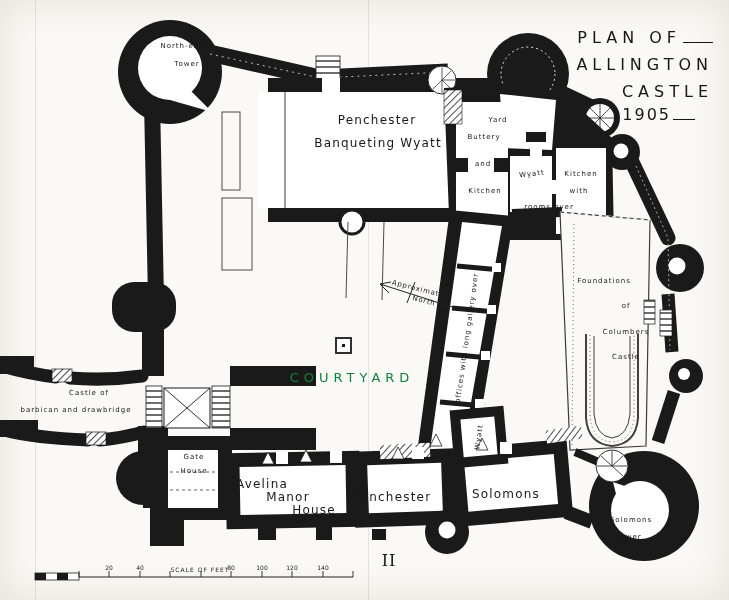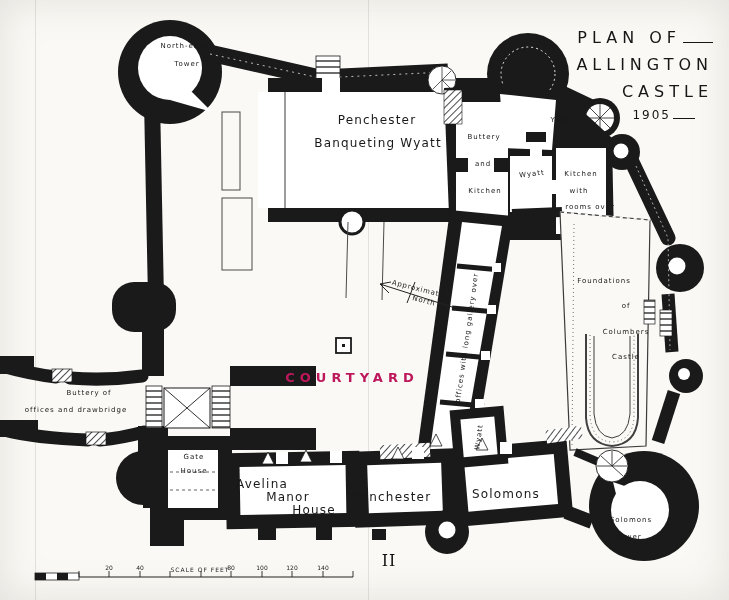--- a/index.html
+++ b/index.html
@@ -4,29 +4,29 @@
 <style>
   html,body{margin:0;padding:0;background:#e9e7e1;}
   .page{position:relative;width:729px;height:600px;background:#faf9f5;overflow:hidden;
         font-family:"DejaVu Sans",sans-serif;color:#1c1c1c;
         box-shadow:inset 0 0 40px rgba(120,115,100,.18);}
   .page svg{position:absolute;left:0;top:0;}
   .fold{position:absolute;top:0;width:1px;height:600px;background:rgba(60,55,45,.12);}
   .lbl{position:absolute;font-size:12px;letter-spacing:1.2px;white-space:nowrap;
        transform:translate(-50%,-50%);color:#191919;}
   .lbl.sm{font-size:7px;letter-spacing:1px;}
-  .lbl.cap{font-size:13px;letter-spacing:5px;font-weight:bold;color:#be185d;}
+  .lbl.cap{font-size:13px;letter-spacing:5px;font-weight:normal;color:#15803d;}
   .lbl.rot{transform:translate(-50%,-50%) rotate(-82deg);}
   .lbl.tilt{transform:translate(-50%,-50%) rotate(14deg);font-size:7px;letter-spacing:.8px;}
   .lbl.tiltsm{transform:translate(-50%,-50%) rotate(-7deg);}
   .plate{position:absolute;font-family:"DejaVu Serif",serif;font-size:16px;letter-spacing:1px;
          transform:translate(-50%,-50%);color:#111;}
   .title{position:absolute;top:24px;right:16px;text-align:right;color:#161616;}
   .title .t1,.title .t2,.title .t3{font-size:16px;letter-spacing:5px;line-height:27px;}
-  .title .t4{font-size:12px;letter-spacing:2px;line-height:20px;}
+  .title .t4{font-size:16px;letter-spacing:2px;line-height:20px;}
   .title .rule{display:inline-block;border-bottom:1.5px solid #161616;width:30px;
                vertical-align:baseline;margin-left:2px;}
   .title .rule.short{width:22px;}
   .scale-caption{position:absolute;font-size:6px;letter-spacing:1px;transform:translate(-50%,0);color:#222;}
   .tick{position:absolute;font-size:6px;transform:translate(-50%,0);color:#222;}
 </style>
 </head>
 <body>
 
 <div class="page">
@@ -288,41 +288,41 @@
   <div class="lbl sm" style="left:184px;top:46px">North-east</div>
   <div class="lbl sm" style="left:187px;top:64px">Tower</div>
 
   <div class="lbl" style="left:377px;top:120px">Penchester</div>
   <div class="lbl" style="left:378px;top:143px">Banqueting Wyatt</div>
 
   <div class="lbl sm" style="left:484px;top:137px">Buttery</div>
   <div class="lbl sm" style="left:483px;top:164px">and</div>
   <div class="lbl sm" style="left:485px;top:191px">Kitchen</div>
 
-  <div class="lbl sm" style="left:560px;top:120px">Yard</div>
+  <div class="lbl sm" style="left:498px;top:120px">Yard</div>
   <div class="lbl sm tiltsm" style="left:532px;top:174px">Wyatt</div>
 
   <div class="lbl sm" style="left:581px;top:174px">Kitchen</div>
   <div class="lbl sm" style="left:579px;top:191px">with</div>
-  <div class="lbl sm" style="left:590px;top:207px">rooms over</div>
+  <div class="lbl sm" style="left:549px;top:207px">rooms over</div>
 
   <div class="lbl sm rot" style="left:467px;top:338px">offices with long gallery over</div>
 
   <div class="lbl sm" style="left:604px;top:281px">Foundations</div>
   <div class="lbl sm" style="left:626px;top:306px">of</div>
   <div class="lbl sm" style="left:626px;top:332px">Columbers</div>
   <div class="lbl sm" style="left:626px;top:357px">Castle</div>
 
   <div class="lbl cap" style="left:352px;top:377px">COURTYARD</div>
 
   <div class="lbl tilt" style="left:418px;top:289px">Approximate</div>
   <div class="lbl tilt" style="left:424px;top:301px">North</div>
 
-  <div class="lbl sm" style="left:89px;top:393px">Buttery of</div>
-  <div class="lbl sm" style="left:76px;top:410px">offices and drawbridge</div>
+  <div class="lbl sm" style="left:89px;top:393px">Castle of</div>
+  <div class="lbl sm" style="left:76px;top:410px">barbican and drawbridge</div>
 
   <div class="lbl sm" style="left:194px;top:457px">Gate</div>
   <div class="lbl sm" style="left:194px;top:471px">House</div>
 
   <div class="lbl" style="left:262px;top:484px">Avelina</div>
   <div class="lbl" style="left:288px;top:497px">Manor</div>
   <div class="lbl" style="left:314px;top:510px">House</div>
 
   <div class="lbl" style="left:392px;top:497px">Penchester</div>
   <div class="lbl" style="left:506px;top:494px">Solomons</div>

